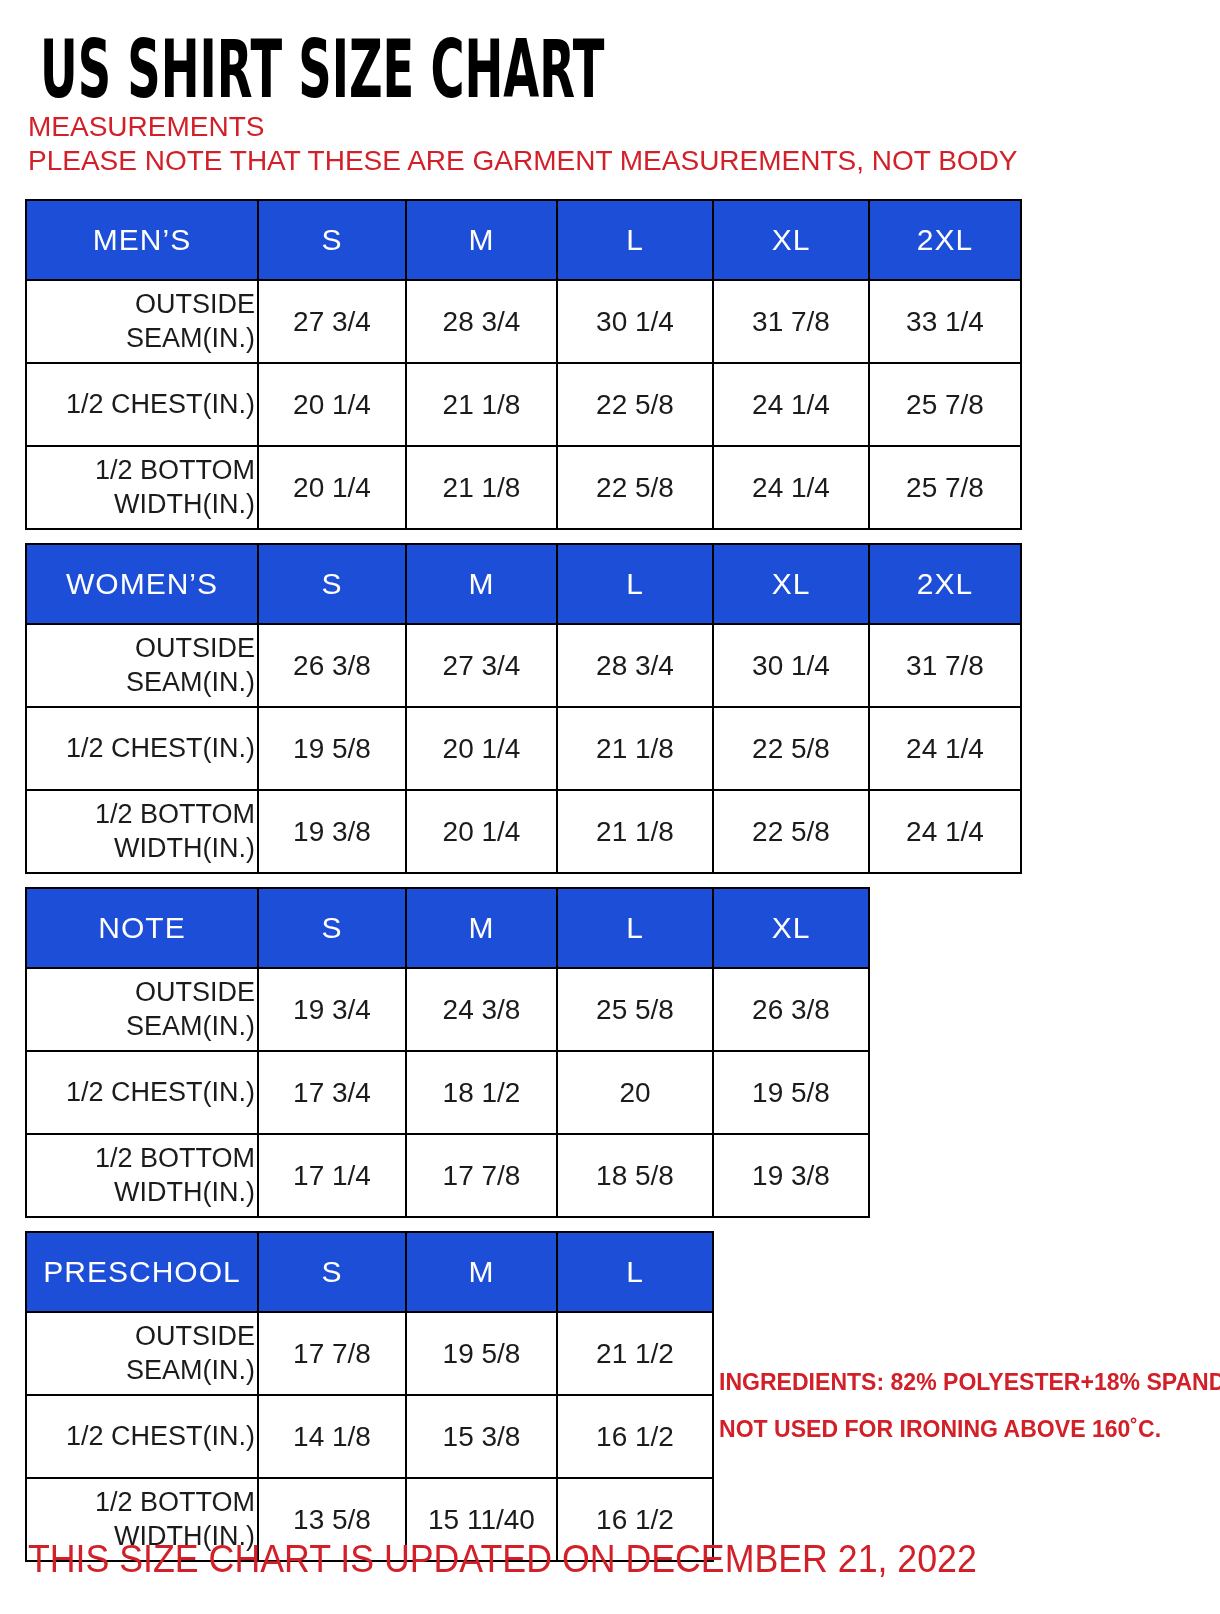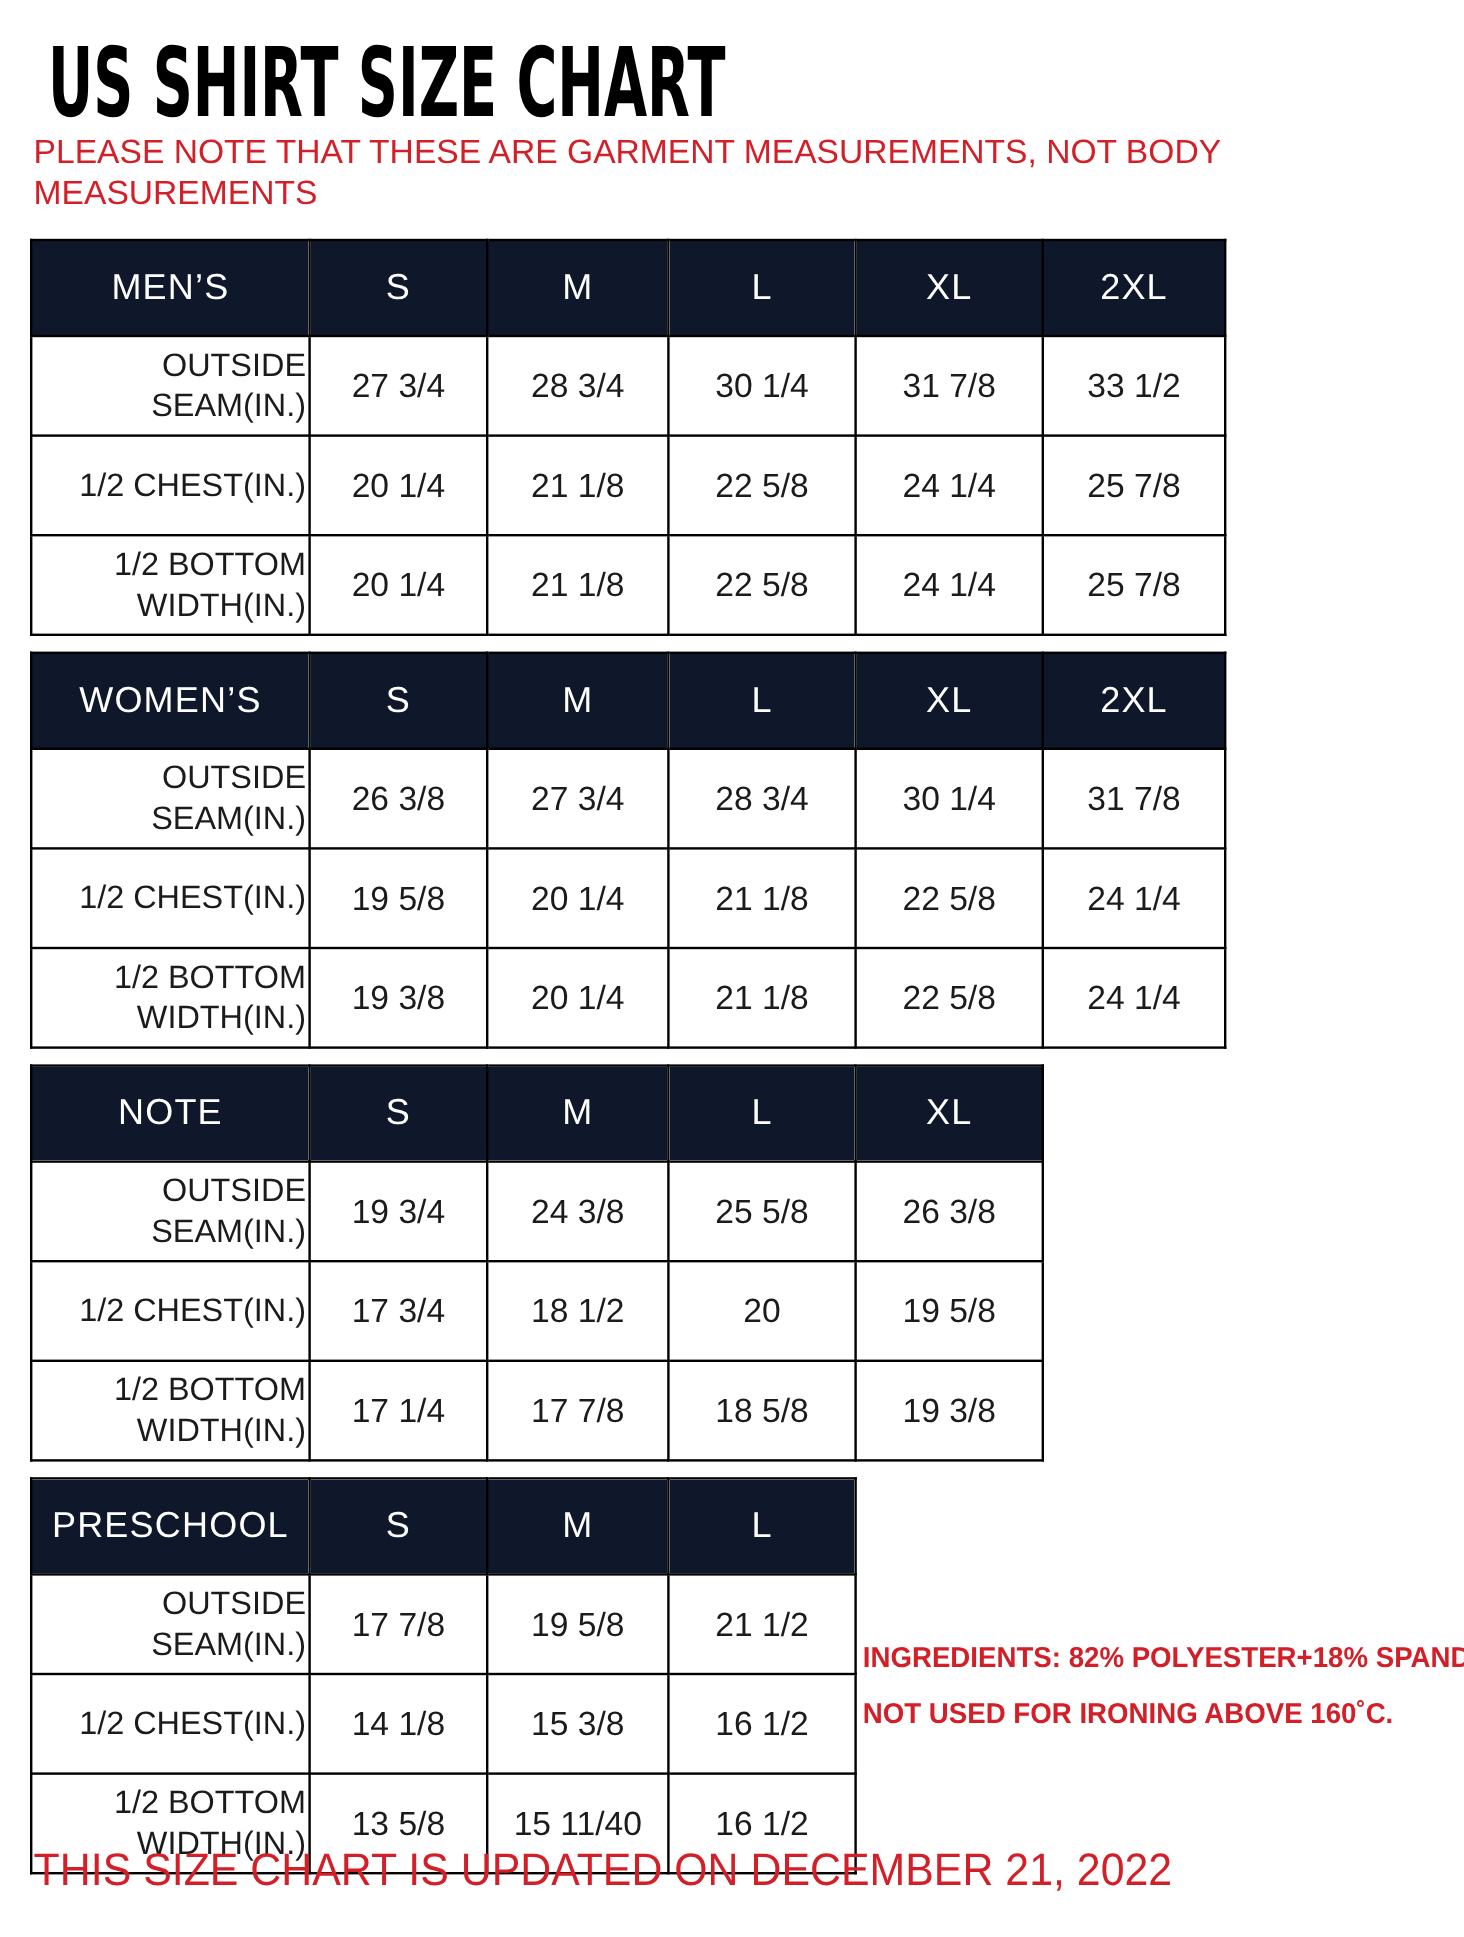--- a/index.html
+++ b/index.html
@@ -16,21 +16,21 @@
   .note {
     position:absolute; left:28px; top:110px;
     font-size:28px; line-height:34px; font-weight:400;
     white-space:nowrap;
   }
   .red { color:#d21f28; }
   #tables { position:absolute; left:25px; top:199px; }
   table { border-collapse:collapse; table-layout:fixed; margin-bottom:13px; }
   th, td { border:2px solid #000; text-align:center; vertical-align:middle; padding:0 2px; overflow:hidden; }
   thead th {
-    background:#0f172a; color:#ffffff; font-weight:400; font-size:30px;
+    background:#1d4ed8; color:#ffffff; font-weight:400; font-size:30px;
     height:78px; letter-spacing:1px;
   }
   tbody td { height:81px; font-size:28px; color:#1b1b1b; }
   tbody td.label { font-size:27px; line-height:1.25;text-align:right; }
   .ingredients {
     position:absolute; left:719px; top:1358px;
     font-size:24px; font-weight:700; line-height:47px; white-space:nowrap;
     transform:scaleX(0.96); transform-origin:left top;
   }
   .footer {
@@ -40,22 +40,22 @@
   }
 </style>
 </head>
 <body>
 
 <div class="canvas">
 
   <div class="title">US SHIRT SIZE CHART</div>
 
   <div class="note red">
+    <div>MEASUREMENTS</div>
     <div>PLEASE NOTE THAT THESE ARE GARMENT MEASUREMENTS, NOT BODY</div>
-    <div>MEASUREMENTS</div>
   </div>
 
   <div id="tables">
       <table>
         <colgroup>
           <col style="width: 232px;">
           <col style="width: 148px;">
           <col style="width: 151px;">
           <col style="width: 156px;">
           <col style="width: 156px;">
@@ -71,21 +71,21 @@
             <th>2XL</th>
           </tr>
         </thead>
         <tbody>
           <tr>
             <td class="label">OUTSIDE SEAM(IN.)</td>
             <td>27 3/4</td>
             <td>28 3/4</td>
             <td>30 1/4</td>
             <td>31 7/8</td>
-            <td>33 1/2</td>
+            <td>33 1/4</td>
           </tr>
           <tr>
             <td class="label">1/2 CHEST(IN.)</td>
             <td>20 1/4</td>
             <td>21 1/8</td>
             <td>22 5/8</td>
             <td>24 1/4</td>
             <td>25 7/8</td>
           </tr>
           <tr>

